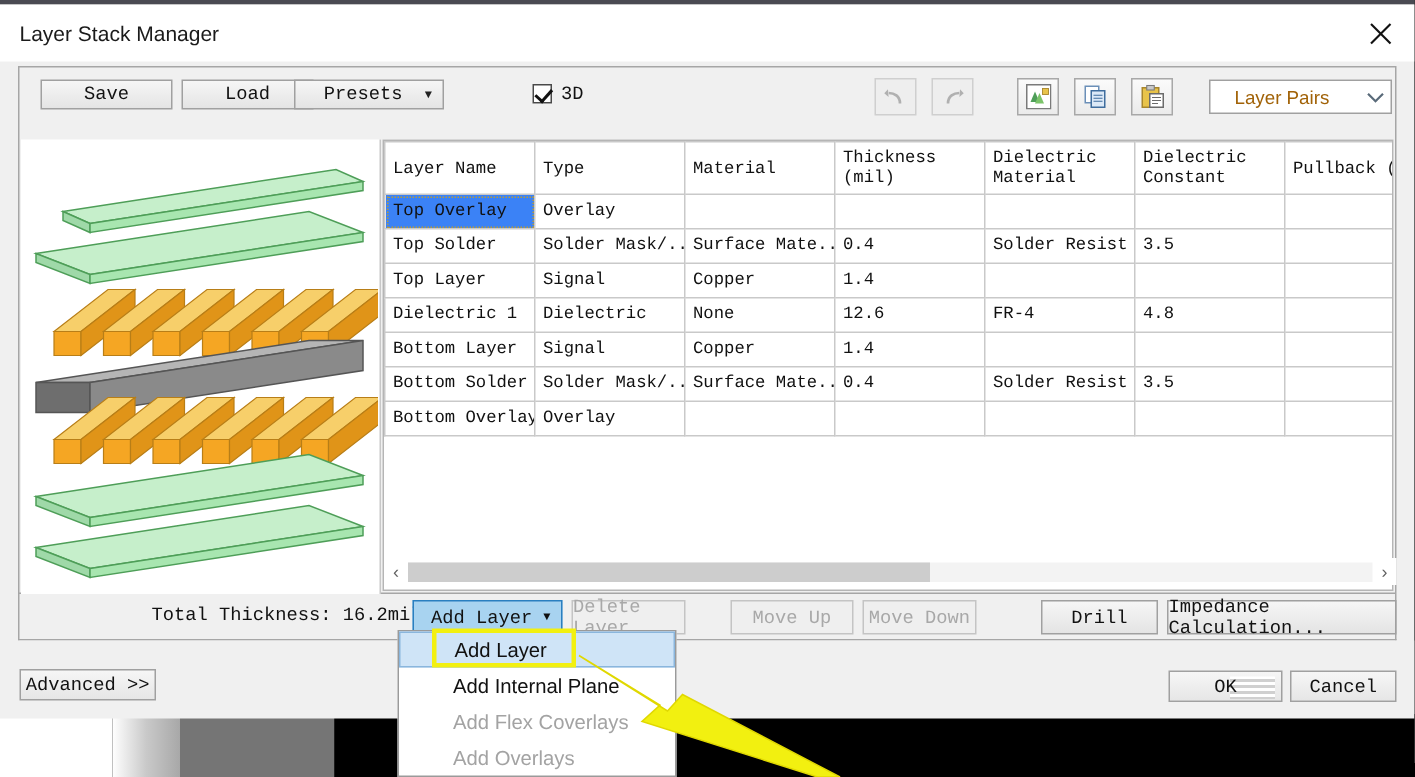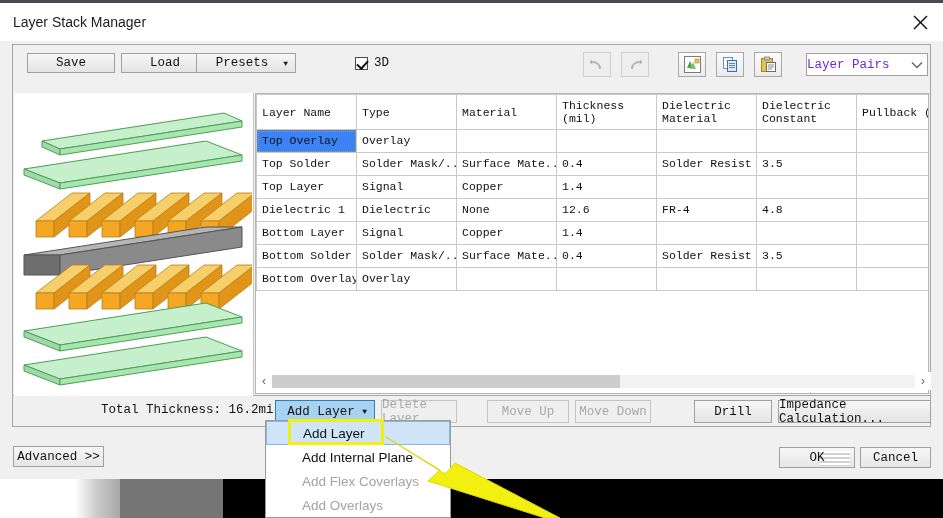--- a/index.html
+++ b/index.html
@@ -40,43 +40,43 @@
           background: linear-gradient(to bottom,#f6f6f6,#e4e4e4);
           border: 1px solid #a0a0a0; font-size: 12.5px; color: #111;
           font-family: "Liberation Mono", monospace;
           display: flex; align-items: center; justify-content: center; cursor: pointer; }
   .tbtn.save { left: 14px; width: 88px; }
   .tbtn.load { left: 108px; width: 88px; }
   .tbtn.presets { left: 182px; width: 100px; left: 183px; }
   .tbtn.presets .cap { flex: 1; text-align: center; padding-left: 6px; }
   .tbtn .caret { font-size: 8px; padding: 0 7px 0 2px; color: #222; }
 
-  .chk3d { position: absolute; left: 294px; top: 11px; display: flex; align-items: center; cursor: pointer; padding-left: 48px; }
+  .chk3d { position: absolute; left: 294px; top: 11px; display: flex; align-items: flex-start; cursor: pointer; padding-left: 48px; }
   .chkbox { width: 13px; height: 13px; border: 1px solid #4a4a4a; background: #fff;
             position: relative; }
   .chkbox::after { content: ""; position: absolute; left: 3px; top: 0px; width: 5px; height: 9px;
                    border: solid #111; border-width: 0 2px 2px 0; transform: rotate(42deg); }
   .chk-label { font-size: 12.5px; margin-left: 6px; color: #111;
                font-family: "Liberation Mono", monospace; }
 
   .iconbtn { position: absolute; top: 7px; width: 28px; height: 25px;
              border: 1px solid #a8a8a8; background: linear-gradient(to bottom,#fbfbfb,#ebebeb);
              display: flex; align-items: center; justify-content: center; cursor: pointer; }
   .iconbtn.disabled { border-color: #cfcfcf; background: #eeeeee; cursor: default; }
   .iconbtn.undo { left: 570px; }
   .iconbtn.redo { left: 608px; }
   .iconbtn.i1 { left: 665px; }
   .iconbtn.i2 { left: 703px; }
   .iconbtn.i3 { left: 741px; }
 
   .combo { position: absolute; left: 793px; top: 8px; width: 122px; height: 23px;
            background: #ffffff; border: 1px solid #a0a0a0;
            display: flex; align-items: center; cursor: pointer; }
-  .combo .val { flex: 1; font-size: 12.5px; padding-left: 0; color: #6d28d9;
-                font-family: Liberation Mono, monospace; }
+  .combo .val { flex: 1; font-size: 12.5px; padding-left: 16px; color: #a16207;
+                font-family: Liberation Sans, sans-serif; }
   .combo .chev { width: 20px; display: flex; align-items: center; justify-content: center; }
 
   
   .body-row { position: absolute; left: 0; top: 41px; right: 0; bottom: 0; }
   .preview { position: absolute; left: 1px; top: 7px; width: 240px; height: 313px;
              background: #ffffff; border: 1px solid #c8c8c8; border-left: none; border-top: none; }
   .preview svg { display: block; }
 
   .tablewrap { position: absolute; left: 242px; top: 7px; right: 1px; bottom: 1px;
                background: #ffffff; border: 1px solid #b5b5b5; overflow: hidden; }

